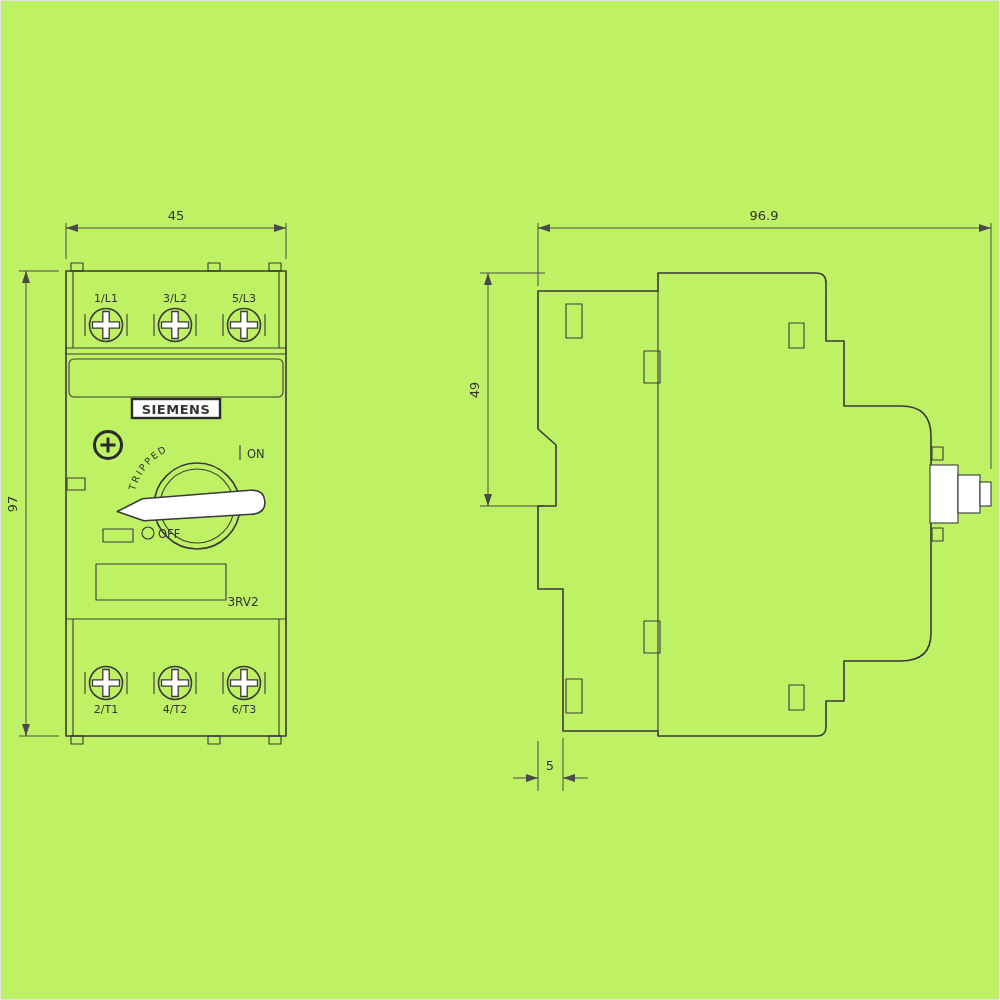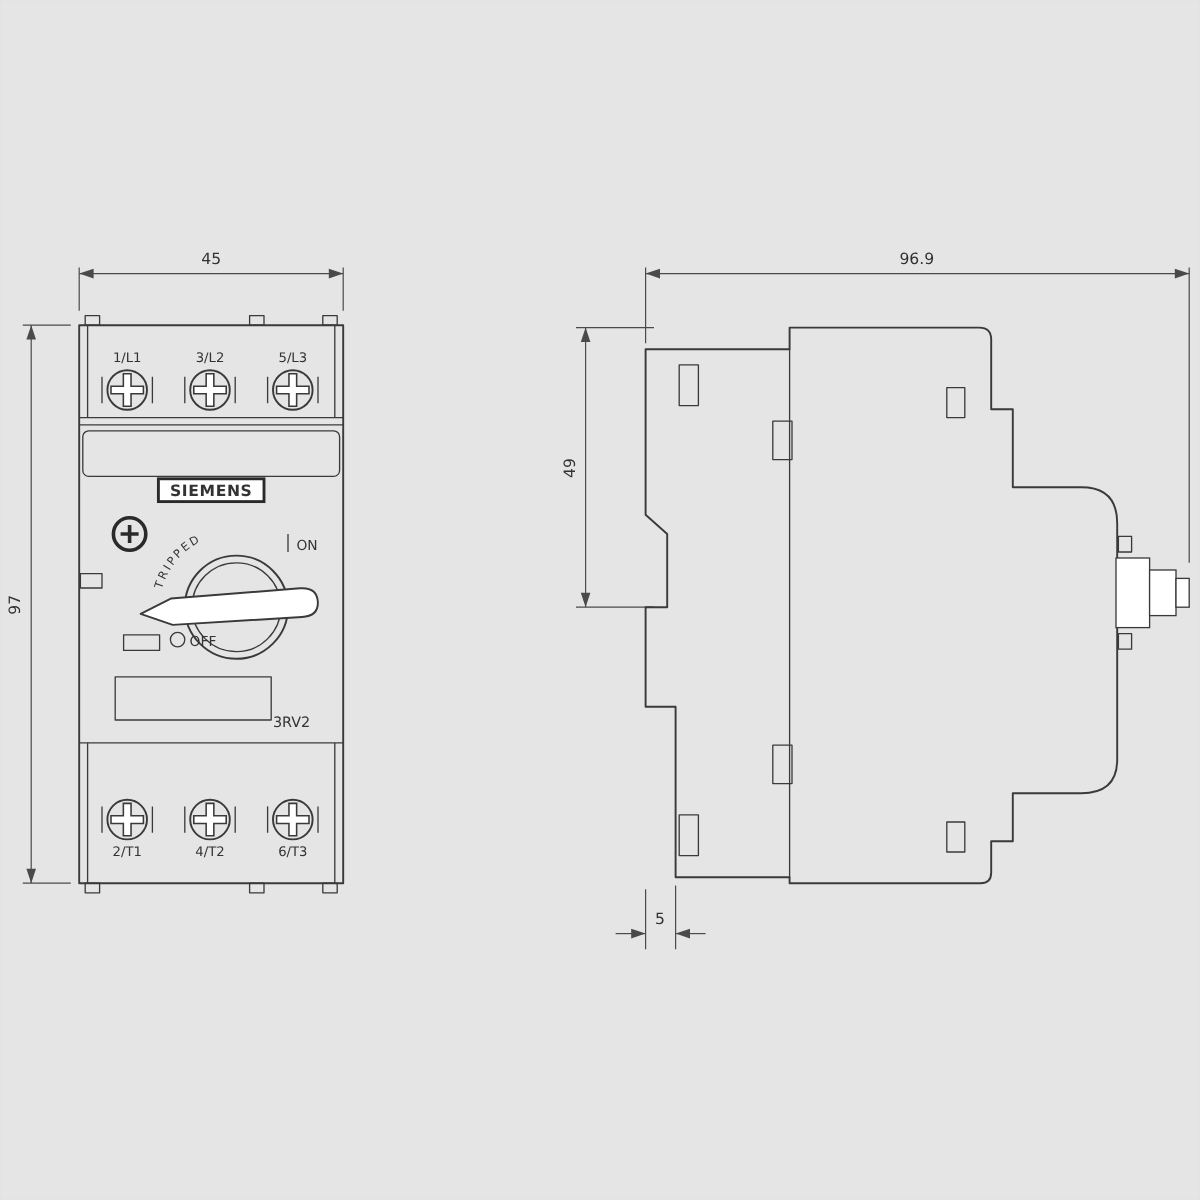--- a/index.html
+++ b/index.html
@@ -1,16 +1,16 @@
 <!DOCTYPE html>
 <html><head>
 <meta charset="utf-8">
 <style>
   html,body{margin:0;padding:0;background:#fff;}
-  .page{width:1000px;height:1000px;background:#e5e5e5;position:relative;border:1px solid #e3e3e3;box-sizing:border-box;}
+  .page{width:1000px;height:1000px;background:#bef264;position:relative;border:1px solid #e3e3e3;box-sizing:border-box;}
   svg{display:block;}
   text{font-family:"DejaVu Sans","Liberation Sans",sans-serif;fill:#333;}
   .ol{fill:none;stroke:#3a3a3a;stroke-width:1.6;stroke-linejoin:round;stroke-linecap:round;}
   .olf{fill:#ffffff;stroke:#3a3a3a;stroke-width:1.6;stroke-linejoin:round;}
   .il{fill:none;stroke:#3a3a3a;stroke-width:1.1;stroke-linejoin:round;}
   .ilf{fill:#ffffff;stroke:#3a3a3a;stroke-width:1.1;}
   .dim{fill:none;stroke:#4a4a4a;stroke-width:1;}
   .arr{fill:#4a4a4a;stroke:none;}
   .dimtxt{font-size:13px;}
   .lbl{font-size:11px;}

